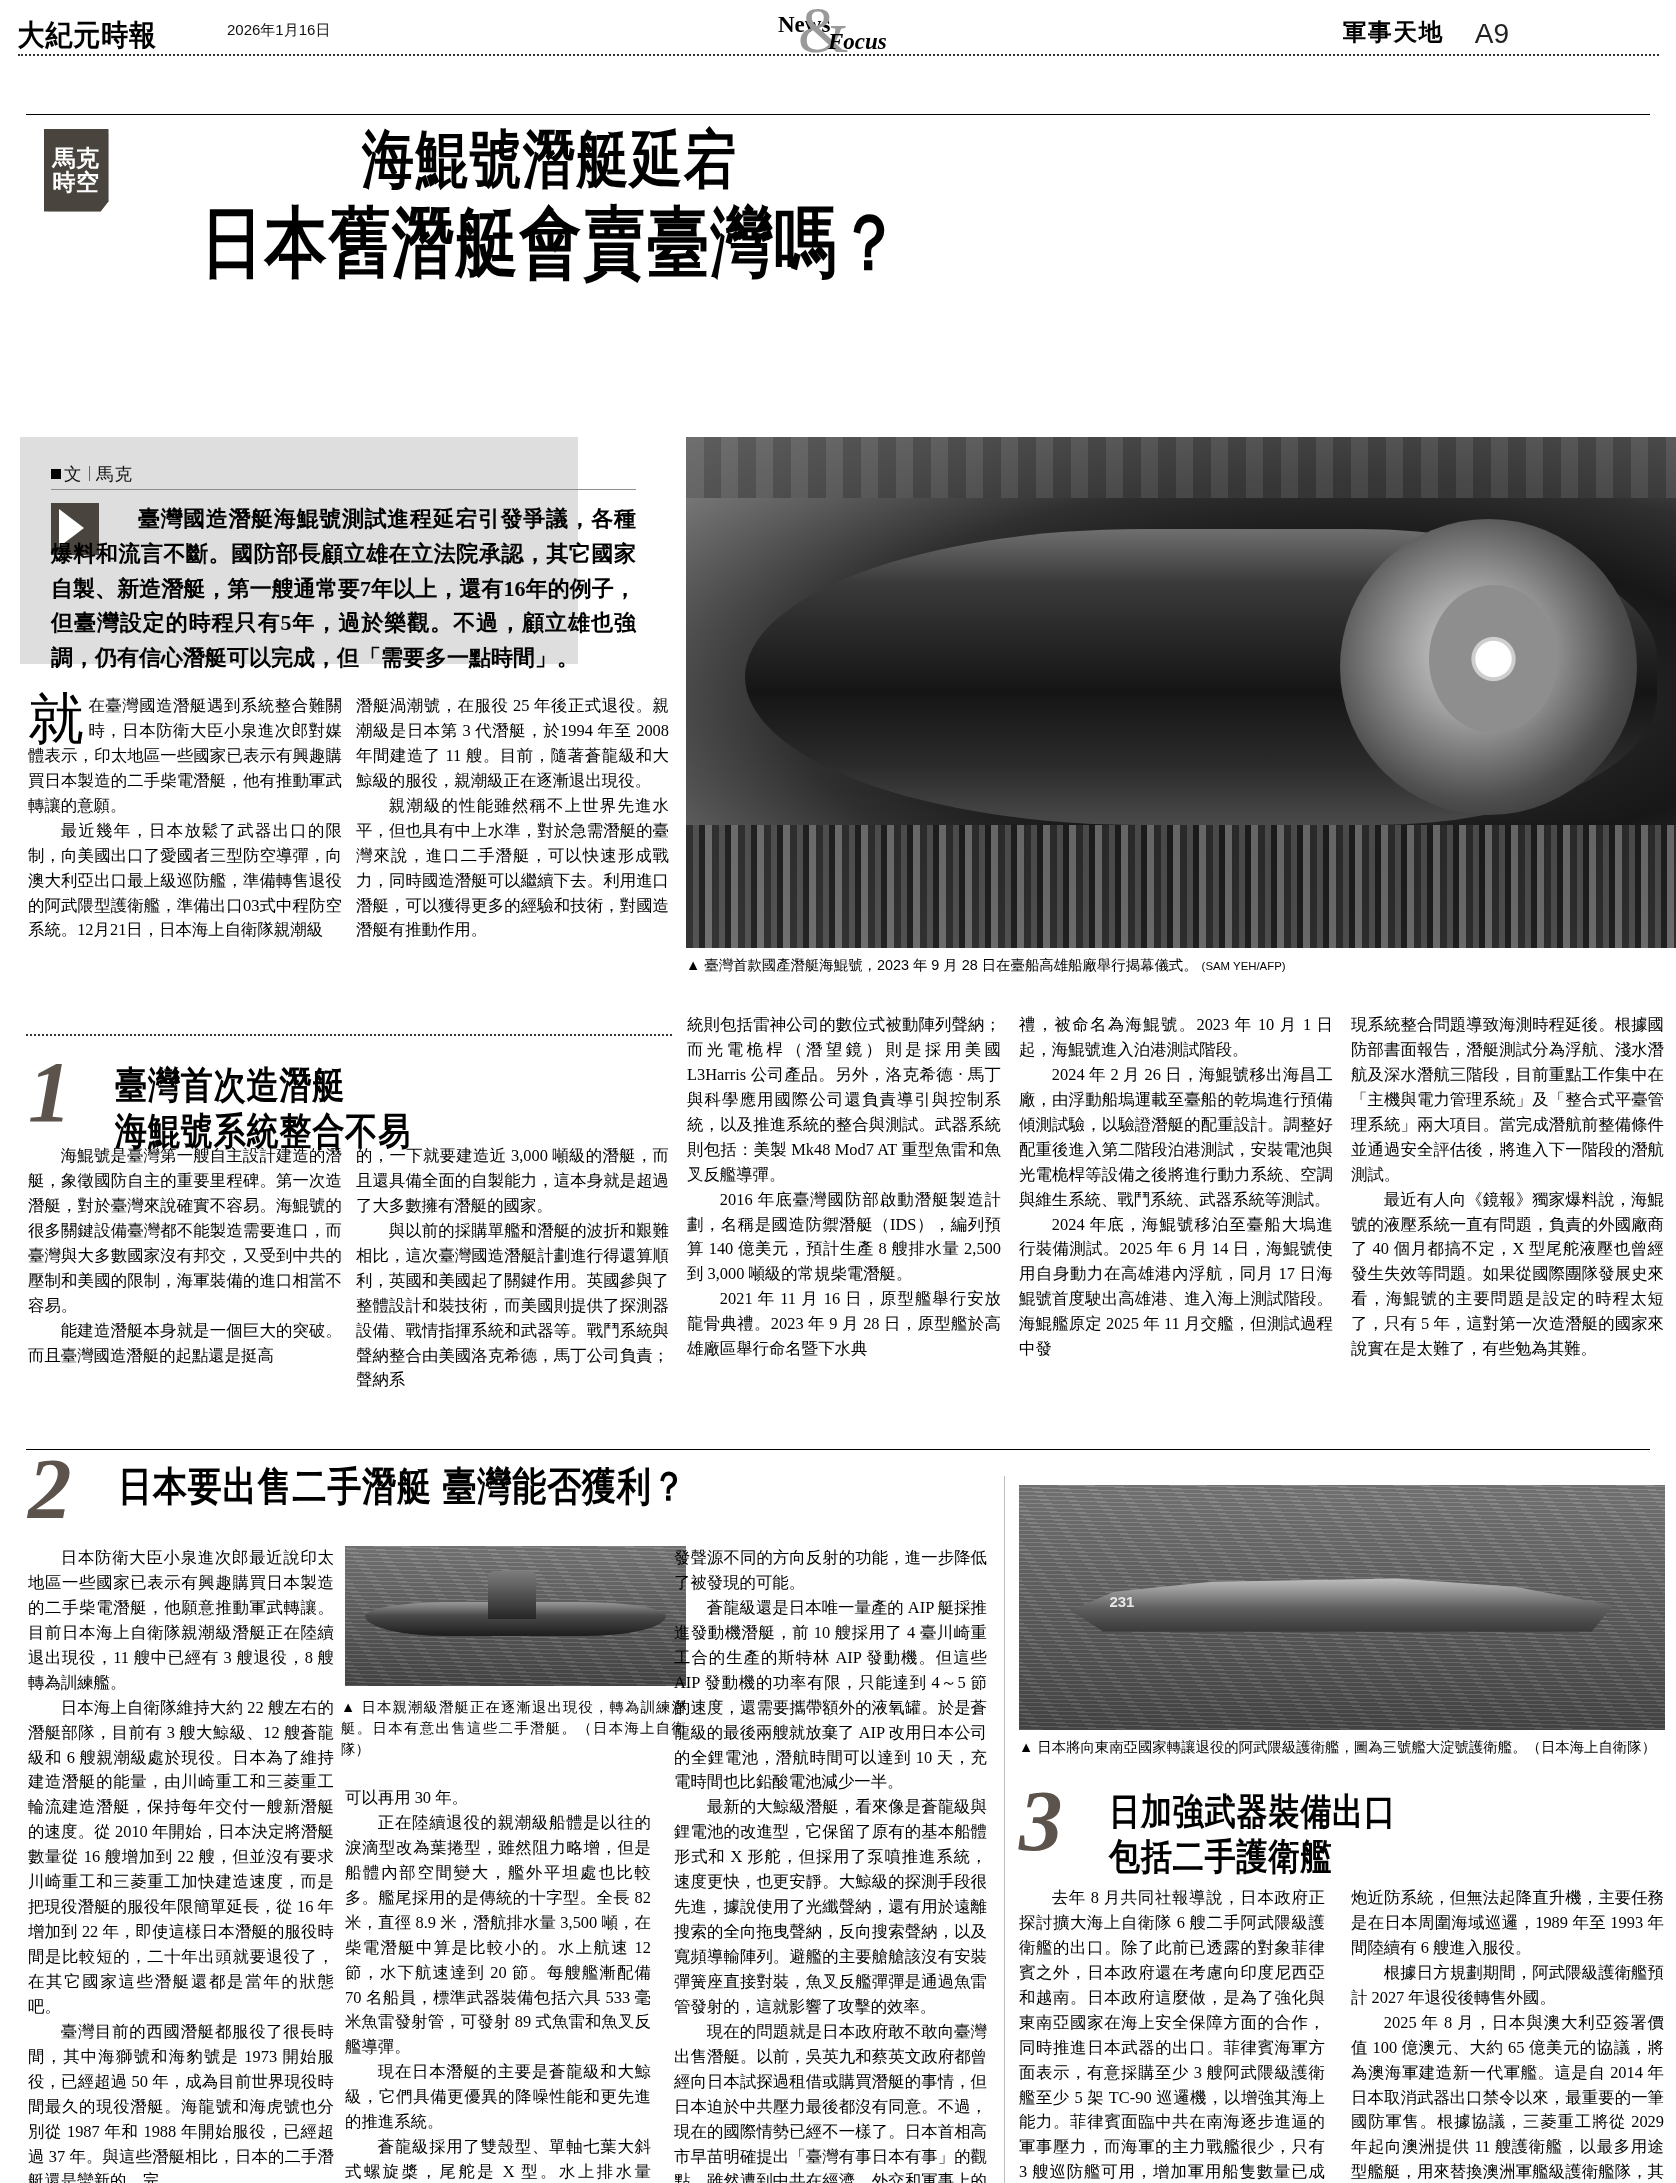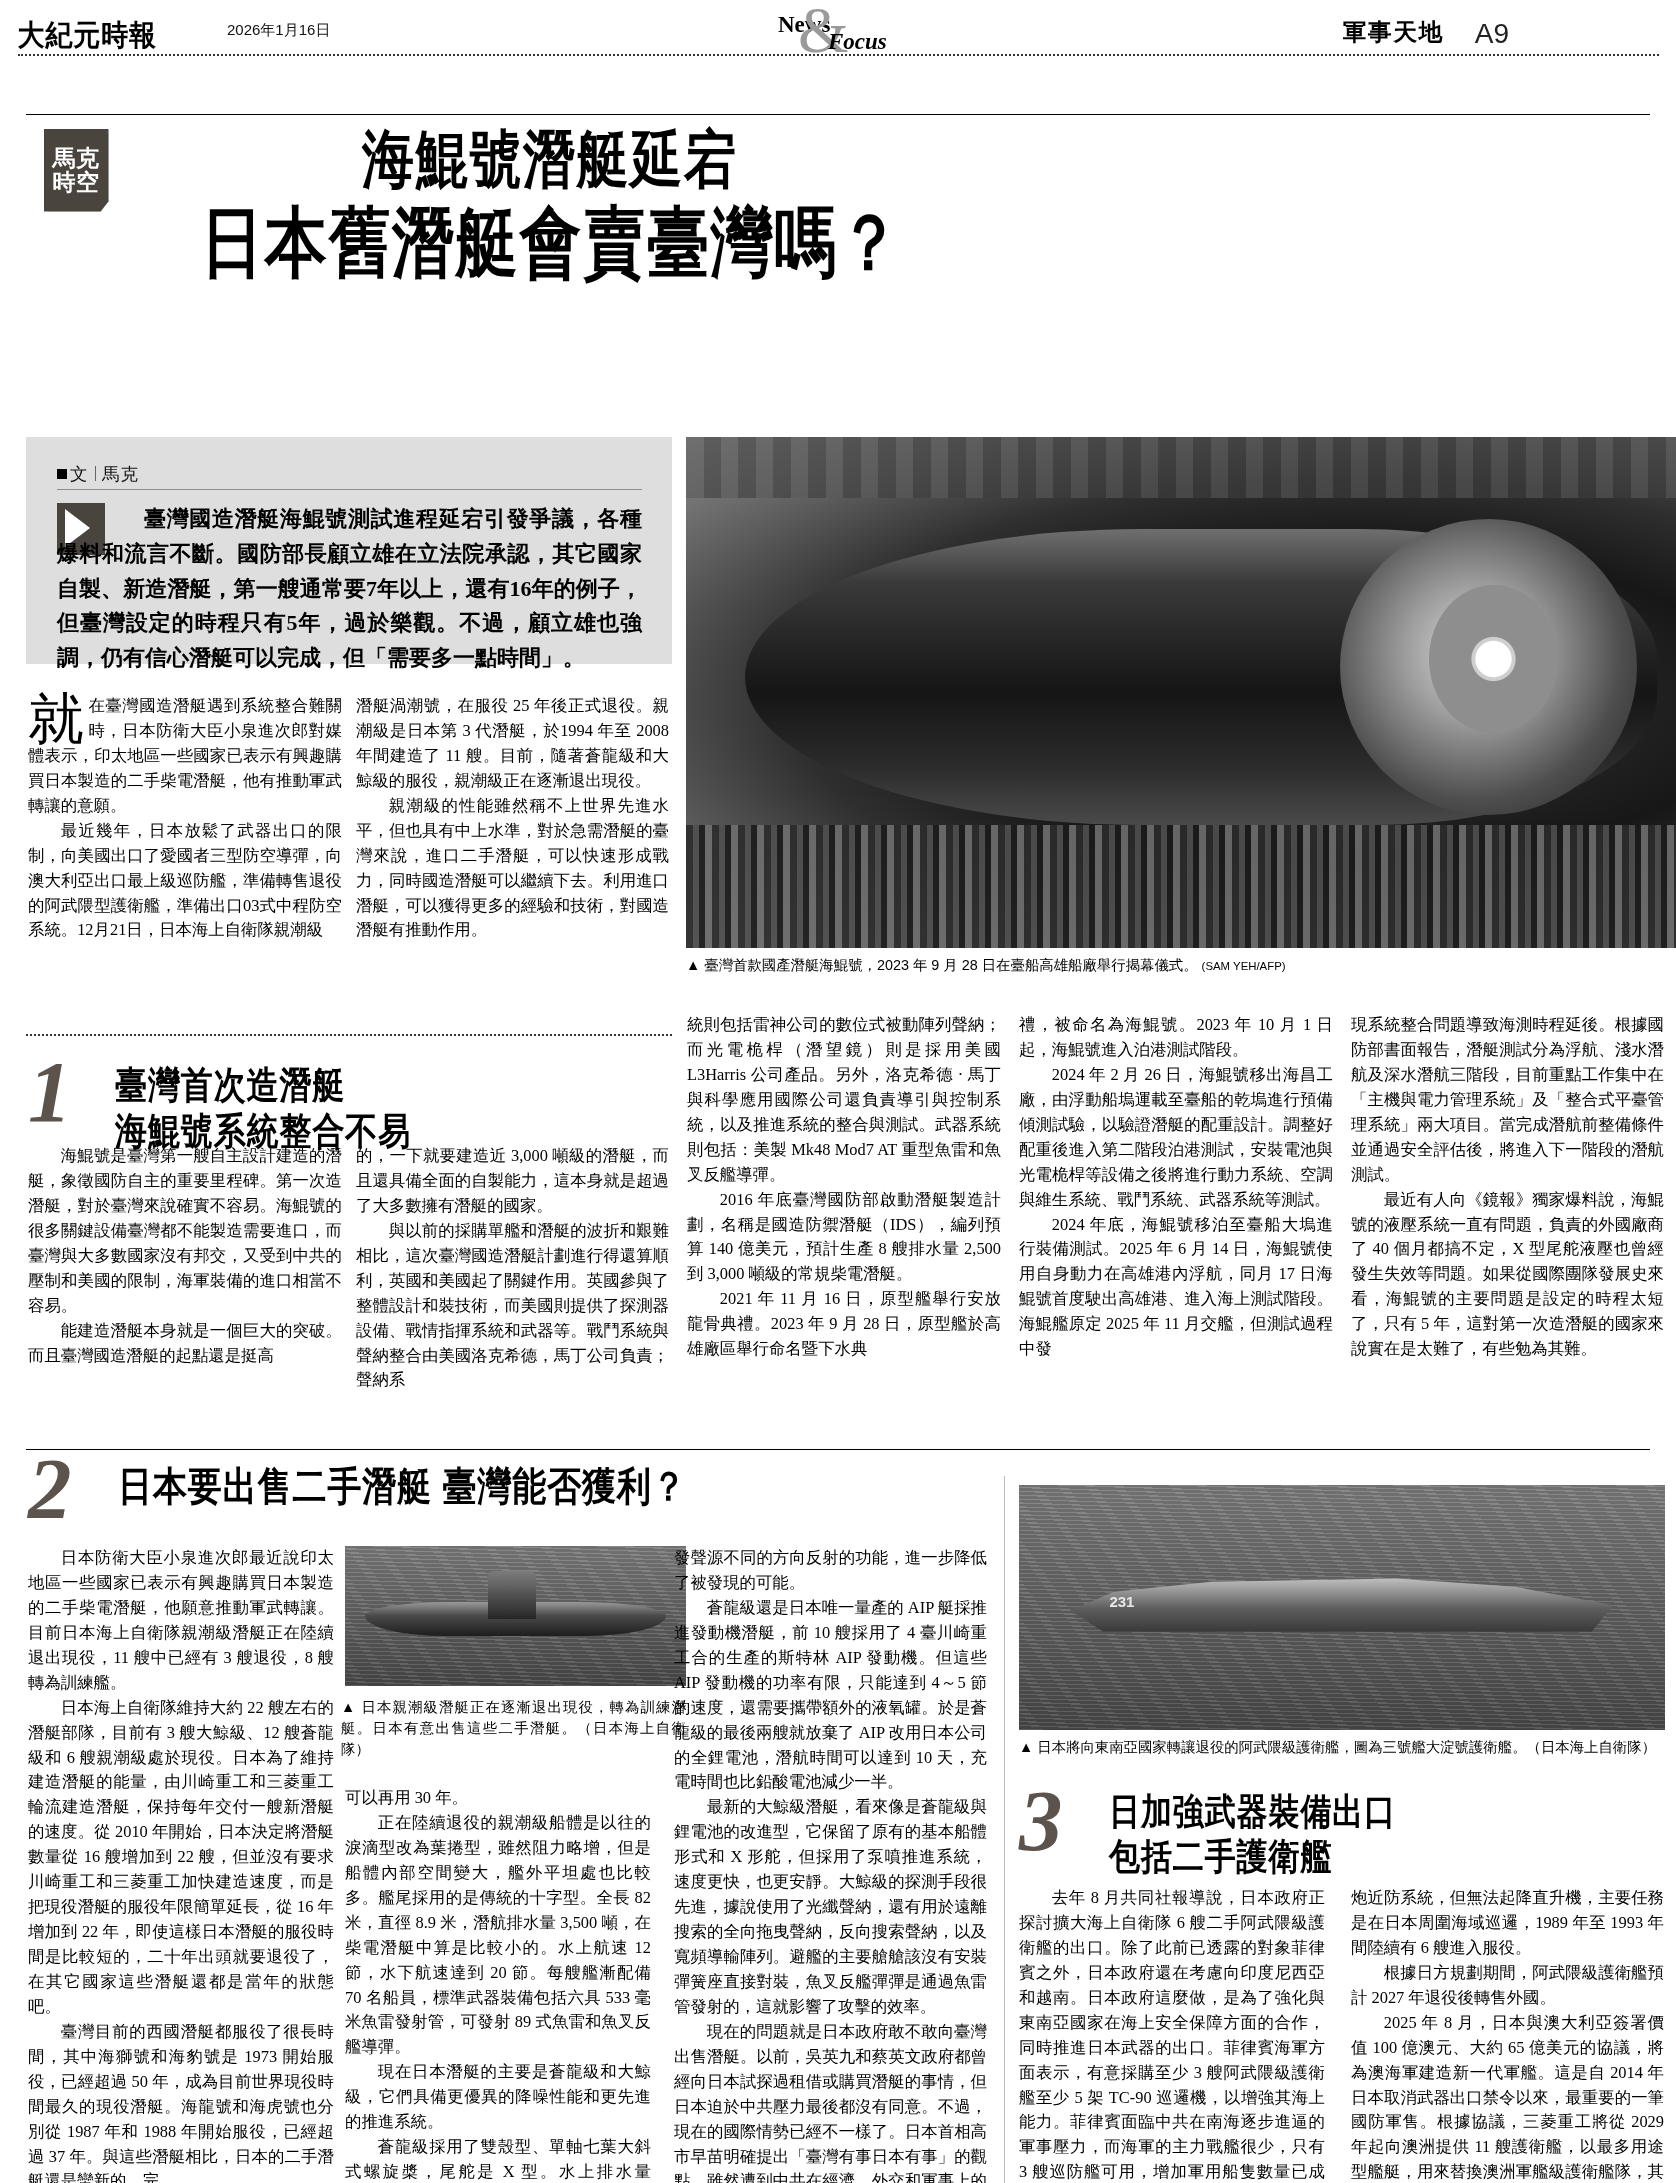--- a/index.html
+++ b/index.html
@@ -91,21 +91,21 @@
   }
   .hl2 {
     position:absolute; left:175px; top:73px;
     font-family:"Liberation Sans","DejaVu Sans",sans-serif;
     font-weight:bold; font-size:62px; letter-spacing:1.7px; color:#000;
     transform: scaleY(1.24); transform-origin: left top;
   }
 
   
   .lead-box {
-    position:absolute; left:26px; top:437px; width:646px; height:227px;
+    position:absolute; left:20px; top:437px; width:558px; height:227px;
     background:#dedede;
   }
   .byline {
     position:absolute; left:31px; top:24.5px;
     font-family:"Liberation Sans","DejaVu Sans",sans-serif;
     font-size:17.5px; color:#111; letter-spacing:0.9px;
   }
   .byline .sq { display:inline-block; width:9.6px; height:9.6px; background:#000; margin-right:3.5px; vertical-align:0.9px;}
   .byline .bar { display:inline-block; width:1.3px; height:15px; background:#666; margin:0 6.1px; vertical-align:-1.7px;}
   .lead-rule { position:absolute; left:31px; top:52px; width:585px; height:1.3px; background:#8d8d8d; }

